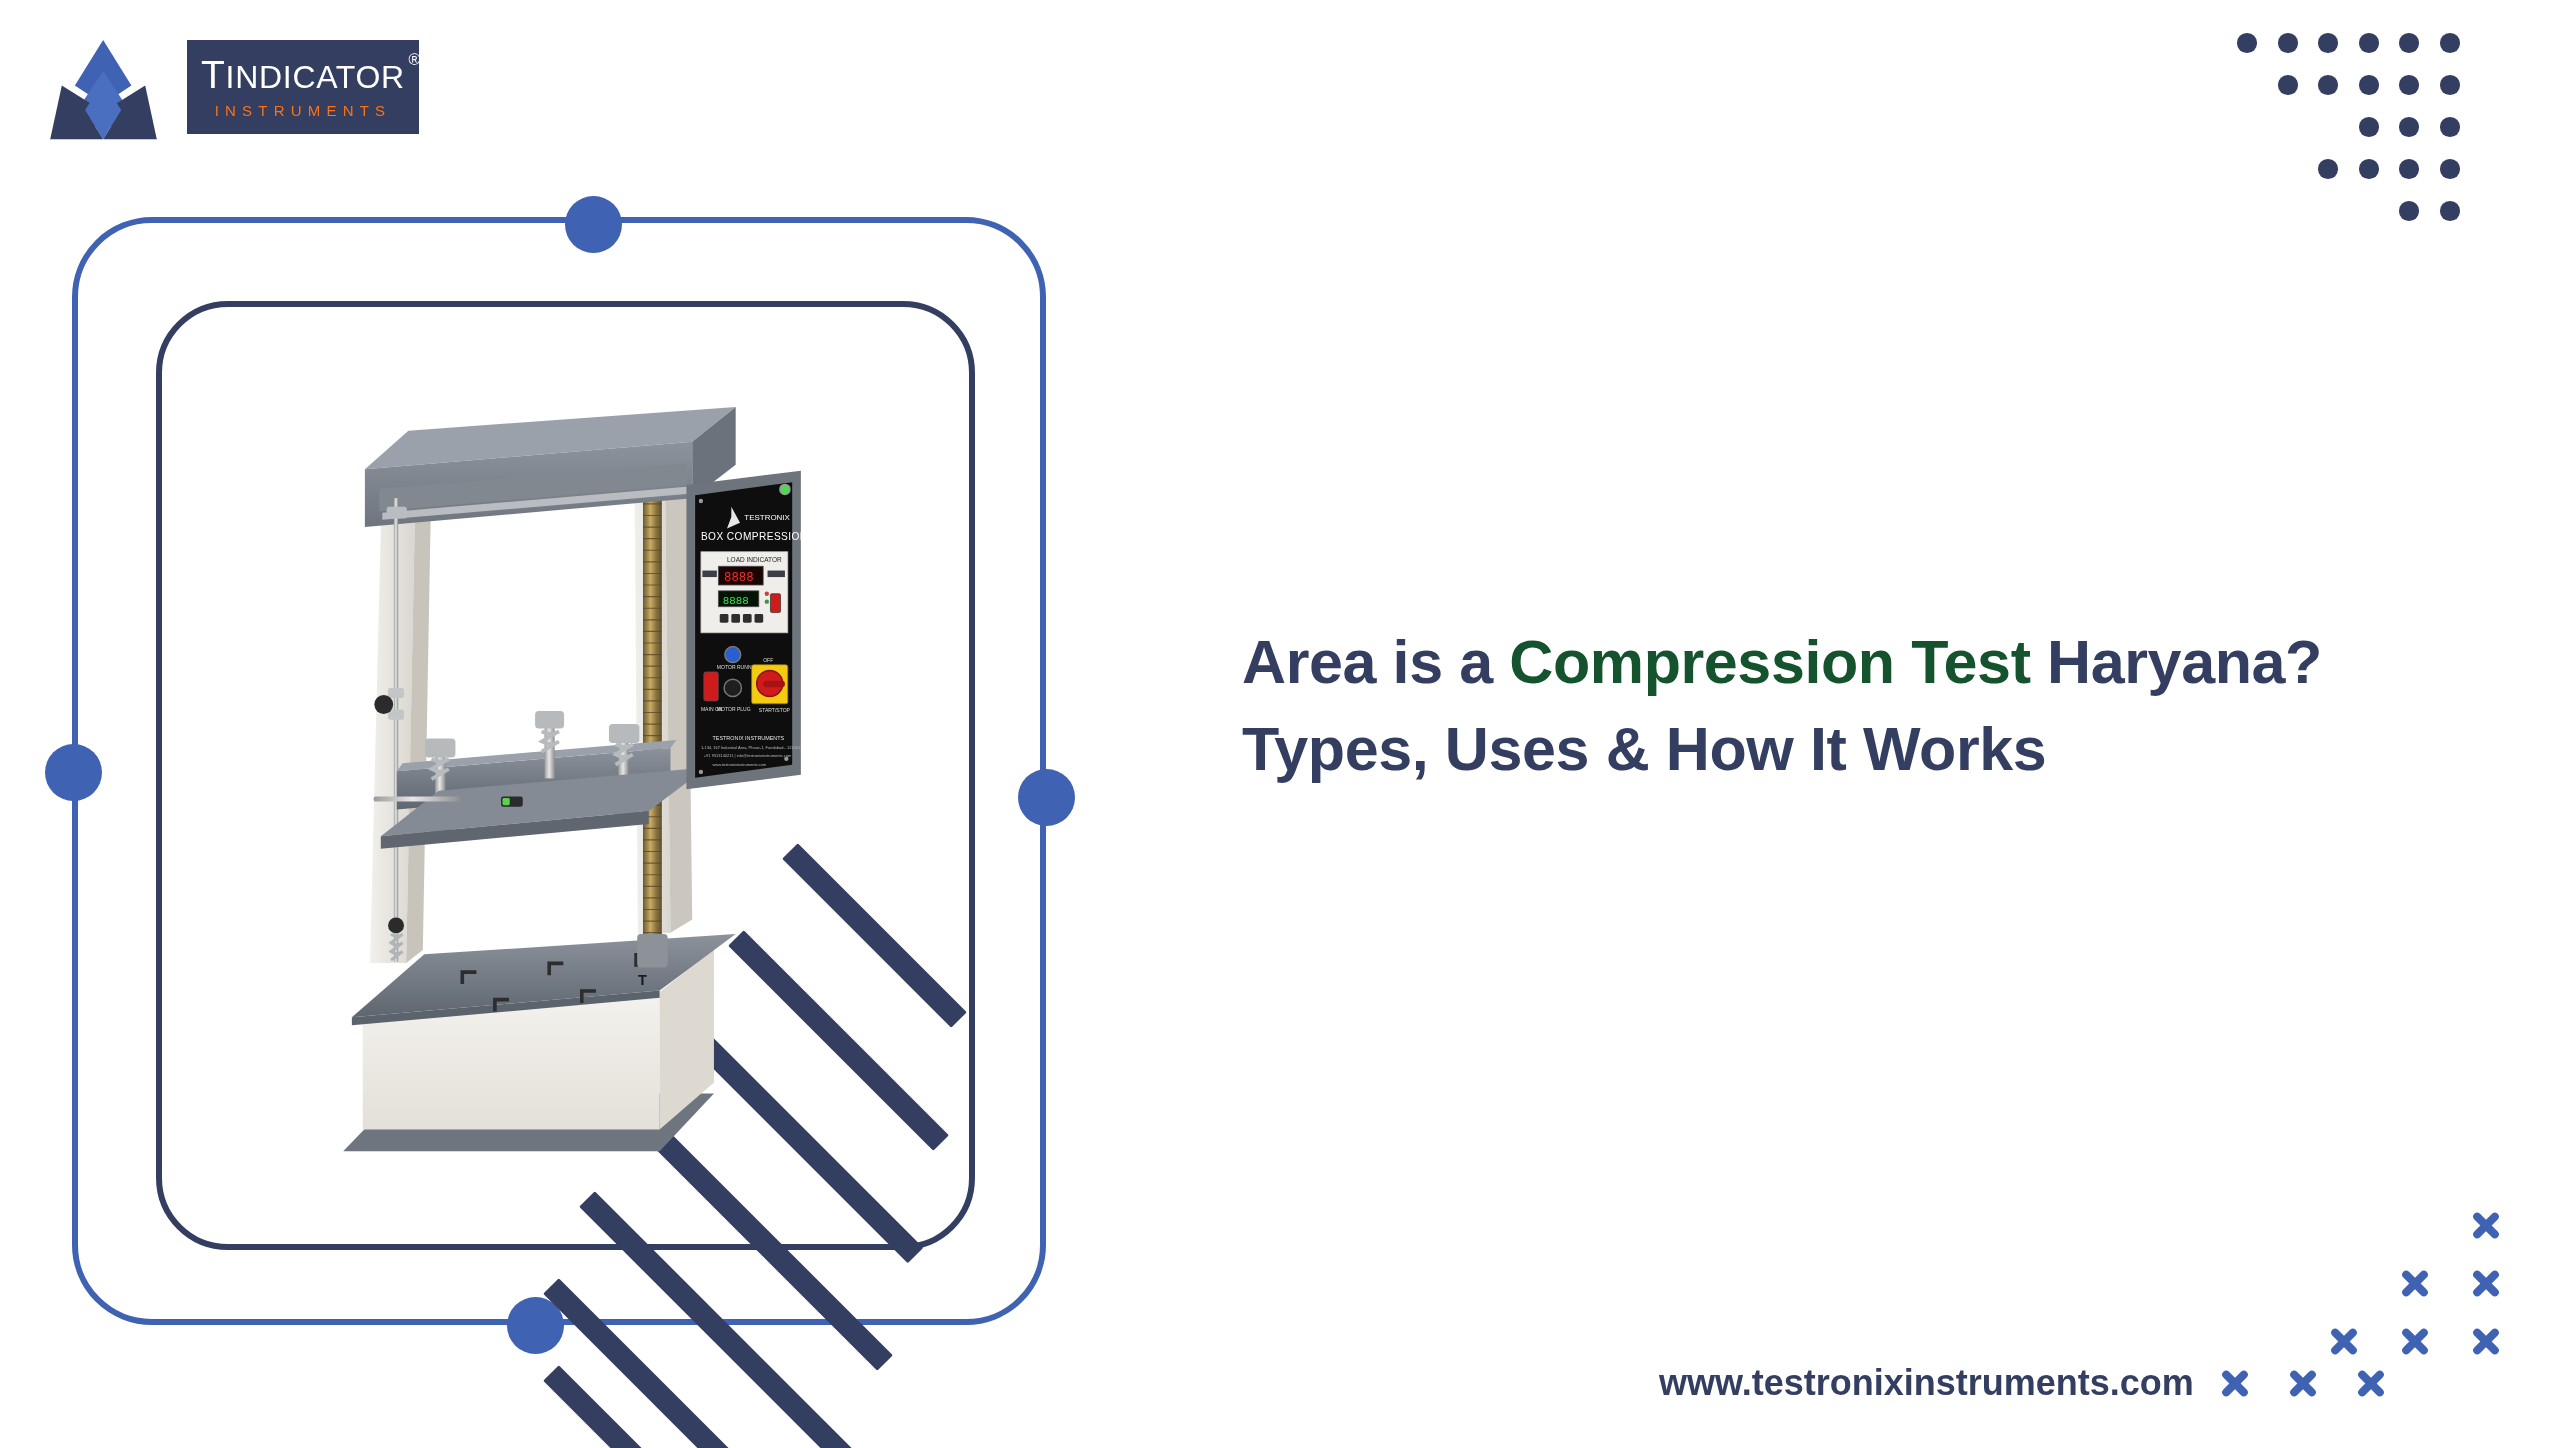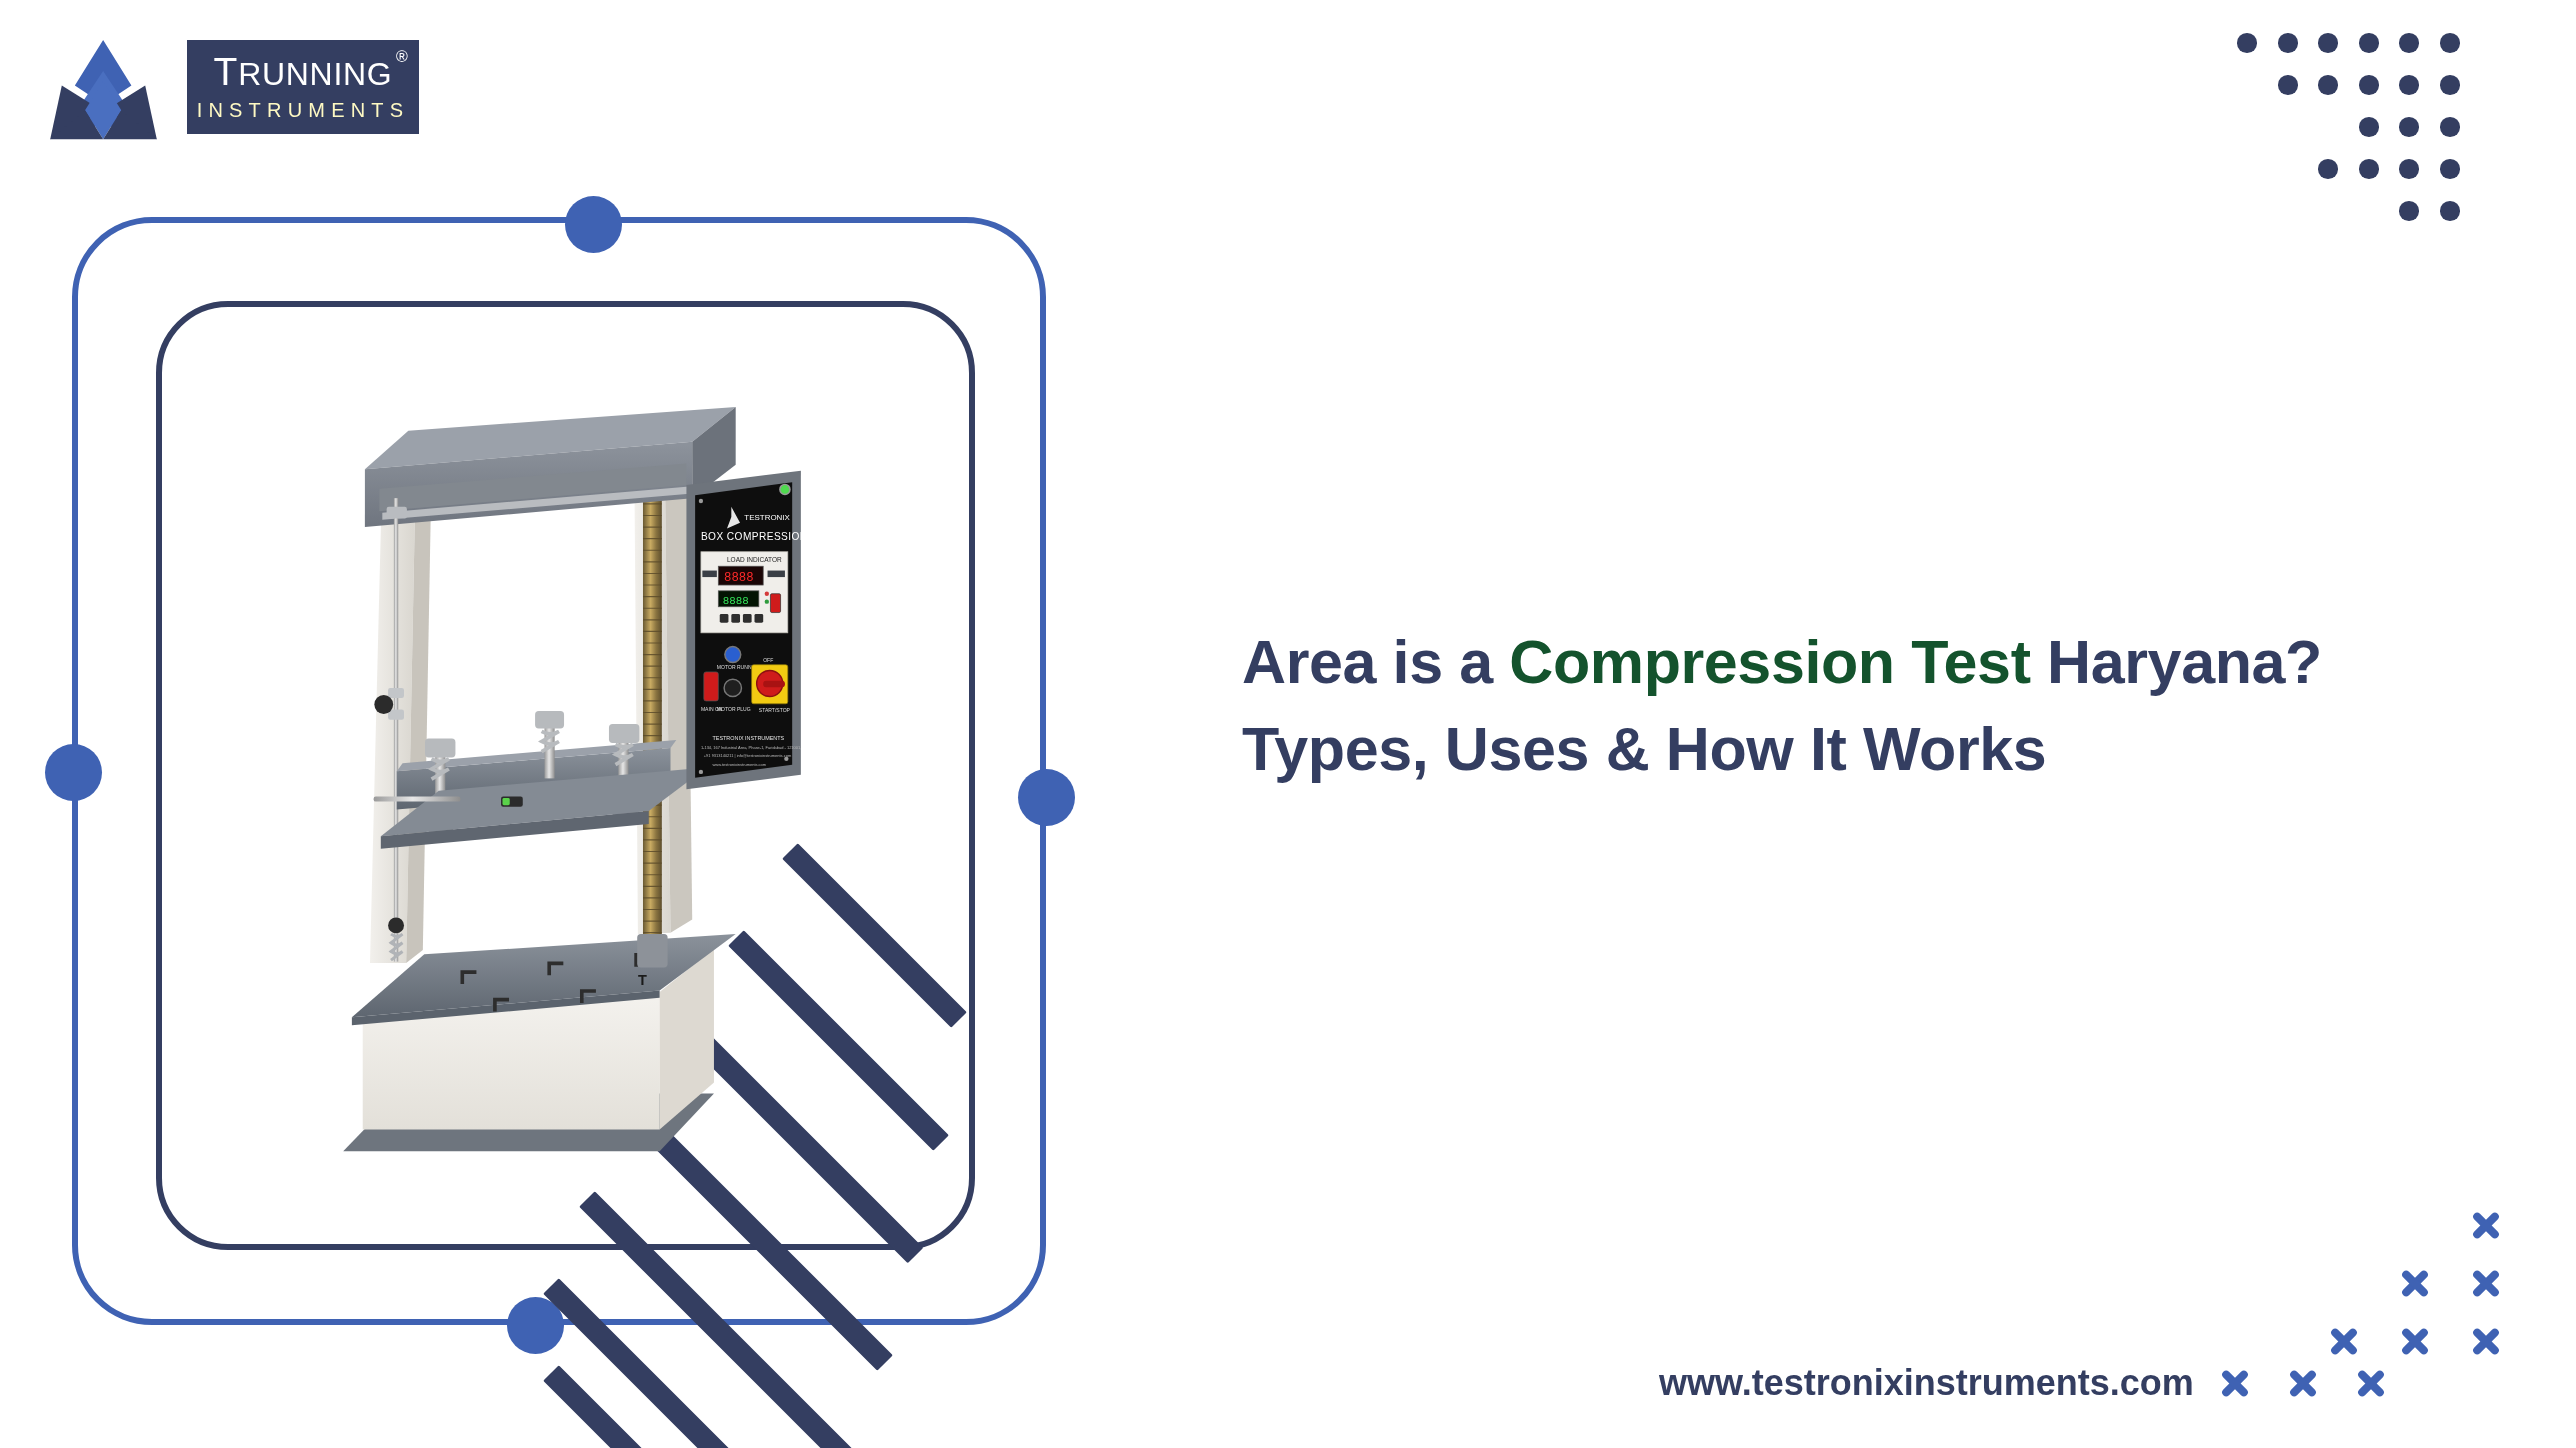--- a/index.html
+++ b/index.html
@@ -10,21 +10,21 @@
 
   
   #logo-block { position:absolute; left:40px; top:29px; display:flex; align-items:center; gap:20px; }
   #logo-mark { width:127px; height:116px; display:block; }
   #logo-wordmark { background:#343E61; padding:0; width:232px; height:94px;
                    display:flex; flex-direction:column; align-items:center; justify-content:center; }
   #logo-word-main { position:relative; color:#ffffff; font-size:39px; letter-spacing:0.7px;
                     font-weight:400; line-height:1; font-family:"Liberation Sans", sans-serif; }
   #logo-word-main .small { font-size:32px; }
   #logo-reg { position:absolute; top:-2.9px; right:-16px; font-size:16px; }
-  #logo-word-sub { color:#fef9c3; font-size:20px; letter-spacing:6.2px; margin-top:8.7px;
+  #logo-word-sub { color:#f97316; font-size:15px; letter-spacing:6.2px; margin-top:8.7px;
                    font-family:"Liberation Sans", sans-serif; }
 
   
   #dot-grid { position:absolute; right:35px; top:33px; width:304px; height:239px; }
   #dot-grid .dot { position:absolute; width:19.6px; height:19.6px; border-radius:50%; background:#343E61; }
 
   
   #frame-outer { position:absolute; left:72px; top:217px; width:974px; height:1108px;
                  border:6.5px solid #3F62B3; border-radius:80px; }
   #frame-inner { position:absolute; left:156px; top:301px; width:819px; height:949px;
@@ -75,21 +75,21 @@
       <polygon points="87,15 126,78 100,95 87,72 74,95 48,78" fill="#3F62B3"></polygon>
       <polygon points="87,58 140,138 100,138 87,110 74,138 34,138" fill="#4A6FC0"></polygon>
       <polygon points="30,78 78,108 58,140 14,152" fill="#343E61"></polygon>
       <polygon points="145,78 97,108 117,140 161,152" fill="#343E61"></polygon>
       <polygon points="87,72 112,112 87,152 62,112" fill="#4A6FC0"></polygon>
       <polygon points="14,152 62,112 87,152" fill="#343E61"></polygon>
       <polygon points="161,152 112,112 87,152" fill="#343E61"></polygon>
     </svg>
     <div id="logo-wordmark">
       <div id="logo-word-main">
-        <span>T</span><span class="small">RUNNING</span><span id="logo-reg">®</span>
+        <span>T</span><span class="small">INDICATOR</span><span id="logo-reg">®</span>
       </div>
       <div id="logo-word-sub">INSTRUMENTS</div>
     </div>
   </div>
 
   <div id="dot-grid">
       <div class="dot" style="left: 0px; top: 0px; background: rgb(52, 62, 97);"></div>
       <div class="dot" style="left: 41px; top: 0px; background: rgb(52, 62, 97);"></div>
       <div class="dot" style="left: 81px; top: 0px; background: rgb(52, 62, 97);"></div>
       <div class="dot" style="left: 122px; top: 0px; background: rgb(52, 62, 97);"></div>

